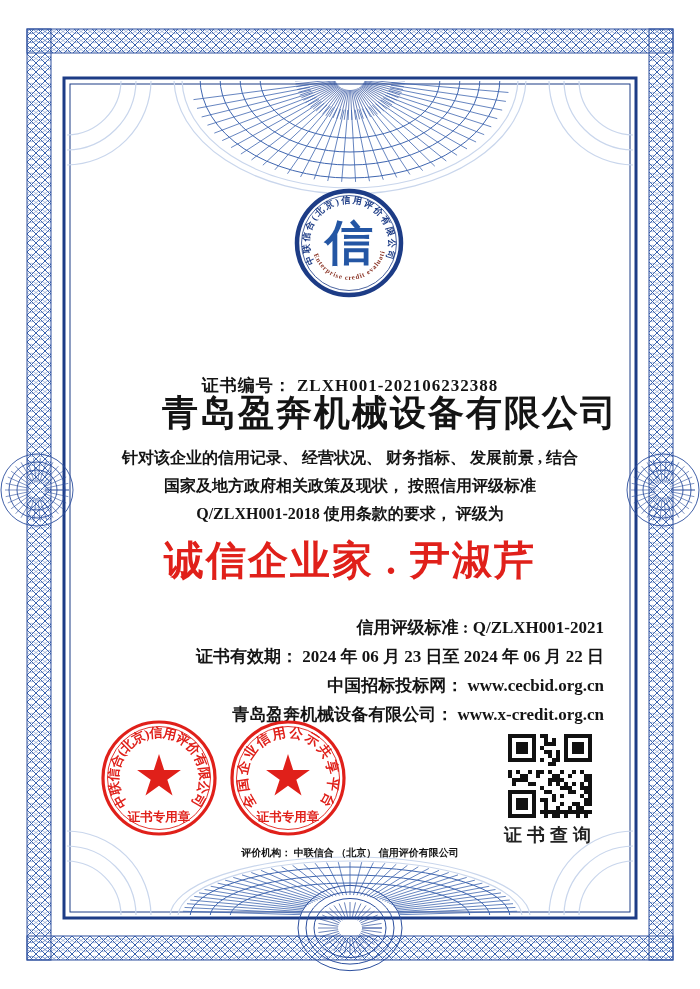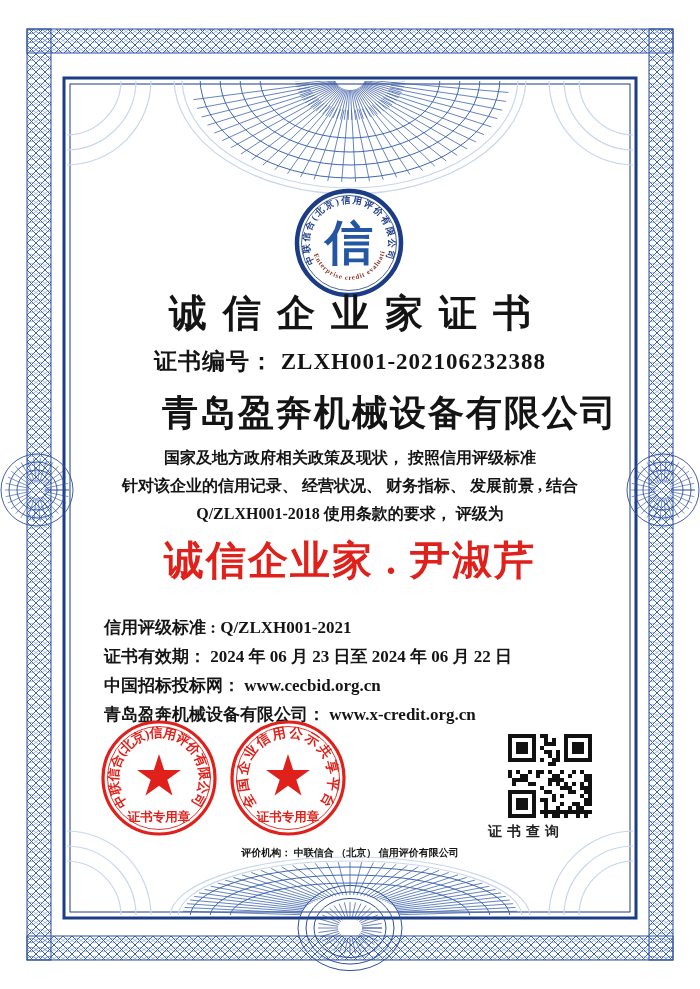--- a/index.html
+++ b/index.html
@@ -3,33 +3,33 @@
 <meta charset="utf-8">
 <style>
   html,body{margin:0;padding:0;background:#fff;}
   .page{position:relative;width:700px;height:989px;margin:0 auto;background:#fff;
         font-family:"Liberation Serif", serif;overflow:hidden;}
   .page *{box-sizing:border-box;}
   #deco{position:absolute;left:0;top:0;z-index:0;}
   .txt{position:absolute;left:0;width:700px;text-align:center;color:#141414;z-index:2;}
   .title{top:288px;font-size:38px;font-weight:bold;letter-spacing:16px;padding-left:16px;}
   .subtitle{top:330px;font-size:19px;font-weight:bold;letter-spacing:.6px;color:#1b1b1b;}
-  .certno{top:346px;font-size:23px;font-weight:bold;letter-spacing:1px;}
+  .certno{top:374px;font-size:17px;font-weight:bold;letter-spacing:1px;}
   .company{top:389px;font-size:36px;font-weight:bold;letter-spacing:2px;margin-left:40px;}
   .bodyblock{top:444px;font-size:16px;font-weight:bold;line-height:28px;}
   .award{top:533px;font-size:40px;font-weight:bold;color:#e0201a;letter-spacing:2px;}
-  .details{position:absolute;left:104px;top:613px;width:500px;text-align:left;
+  .details{position:absolute;left:104px;top:613px;width:500px;text-align:right;
            font-size:17px;font-weight:bold;line-height:29px;color:#141414;z-index:2;}
   .stamp{position:absolute;width:120px;height:120px;z-index:3;}
   #stamp-issuer{left:99px;top:718px;}
   #stamp-platform{left:228px;top:718px;}
   .logo{position:absolute;left:294px;top:188px;width:110px;height:110px;z-index:2;}
   .qr{position:absolute;left:508px;top:734px;width:84px;height:84px;z-index:3;}
-  .qr-label{position:absolute;left:488px;top:823px;width:124px;
-            font-size:14px;font-weight:bold;letter-spacing:5px;color:#222;z-index:3;}
+  .qr-label{position:absolute;left:488px;top:823px;width:124px;text-align:center;
+            font-size:18px;font-weight:bold;letter-spacing:5px;color:#222;z-index:3;}
   .footer{top:846px;font-size:10px;font-weight:bold;z-index:3;}
 </style>
 </head>
 <body>
 
 <div class="page">
 
   <svg id="deco" width="700" height="989" viewBox="0 0 700 989">
     <defs>
       <pattern id="weave" width="9" height="9" patternUnits="userSpaceOnUse">
@@ -319,31 +319,30 @@
     <path id="logoBotArc" d="M19.3 64.6 A37 37 0 0 0 90.7 64.6" fill="none"></path>
     <text font-size="9" font-weight="bold" fill="#1d3c86">
       <textPath href="#logoTopArc" startOffset="0" textLength="162">中联信合(北京)信用评价有限公司</textPath>
     </text>
     <text font-size="6.8" font-weight="bold" fill="#8a3324" letter-spacing="0.4">
       <textPath href="#logoBotArc" startOffset="2" textLength="104">Enterprise credit evaluation</textPath>
     </text>
     <text x="55" y="71" text-anchor="middle" font-size="48" font-weight="bold" fill="#2456a4">信</text>
   </svg>
 
-  <div class="txt title">诚信企业家证书</div>
   <div class="txt certno">
     <span>证书编号：</span>
     <span>ZLXH001-202106232388</span>
   </div>
 
   <div class="txt company">青岛盈奔机械设备有限公司</div>
 
   <div class="txt bodyblock">
+    <div>针对该企业的信用记录、 经营状况、 财务指标、 发展前景 , 结合</div>
     <div>国家及地方政府相关政策及现状， 按照信用评级标准</div>
-    <div>针对该企业的信用记录、 经营状况、 财务指标、 发展前景 , 结合</div>
     <div>Q/ZLXH001-2018 使用条款的要求， 评级为</div>
   </div>
 
   <div class="txt award">诚信企业家 . 尹淑芹</div>
 
   <div class="details">
     <div>信用评级标准 : Q/ZLXH001-2021</div>
     <div>证书有效期： 2024 年 06 月 23 日至 2024 年 06 月 22 日</div>
     <div>中国招标投标网： www.cecbid.org.cn</div>
     <div>青岛盈奔机械设备有限公司： www.x-credit.org.cn</div>

